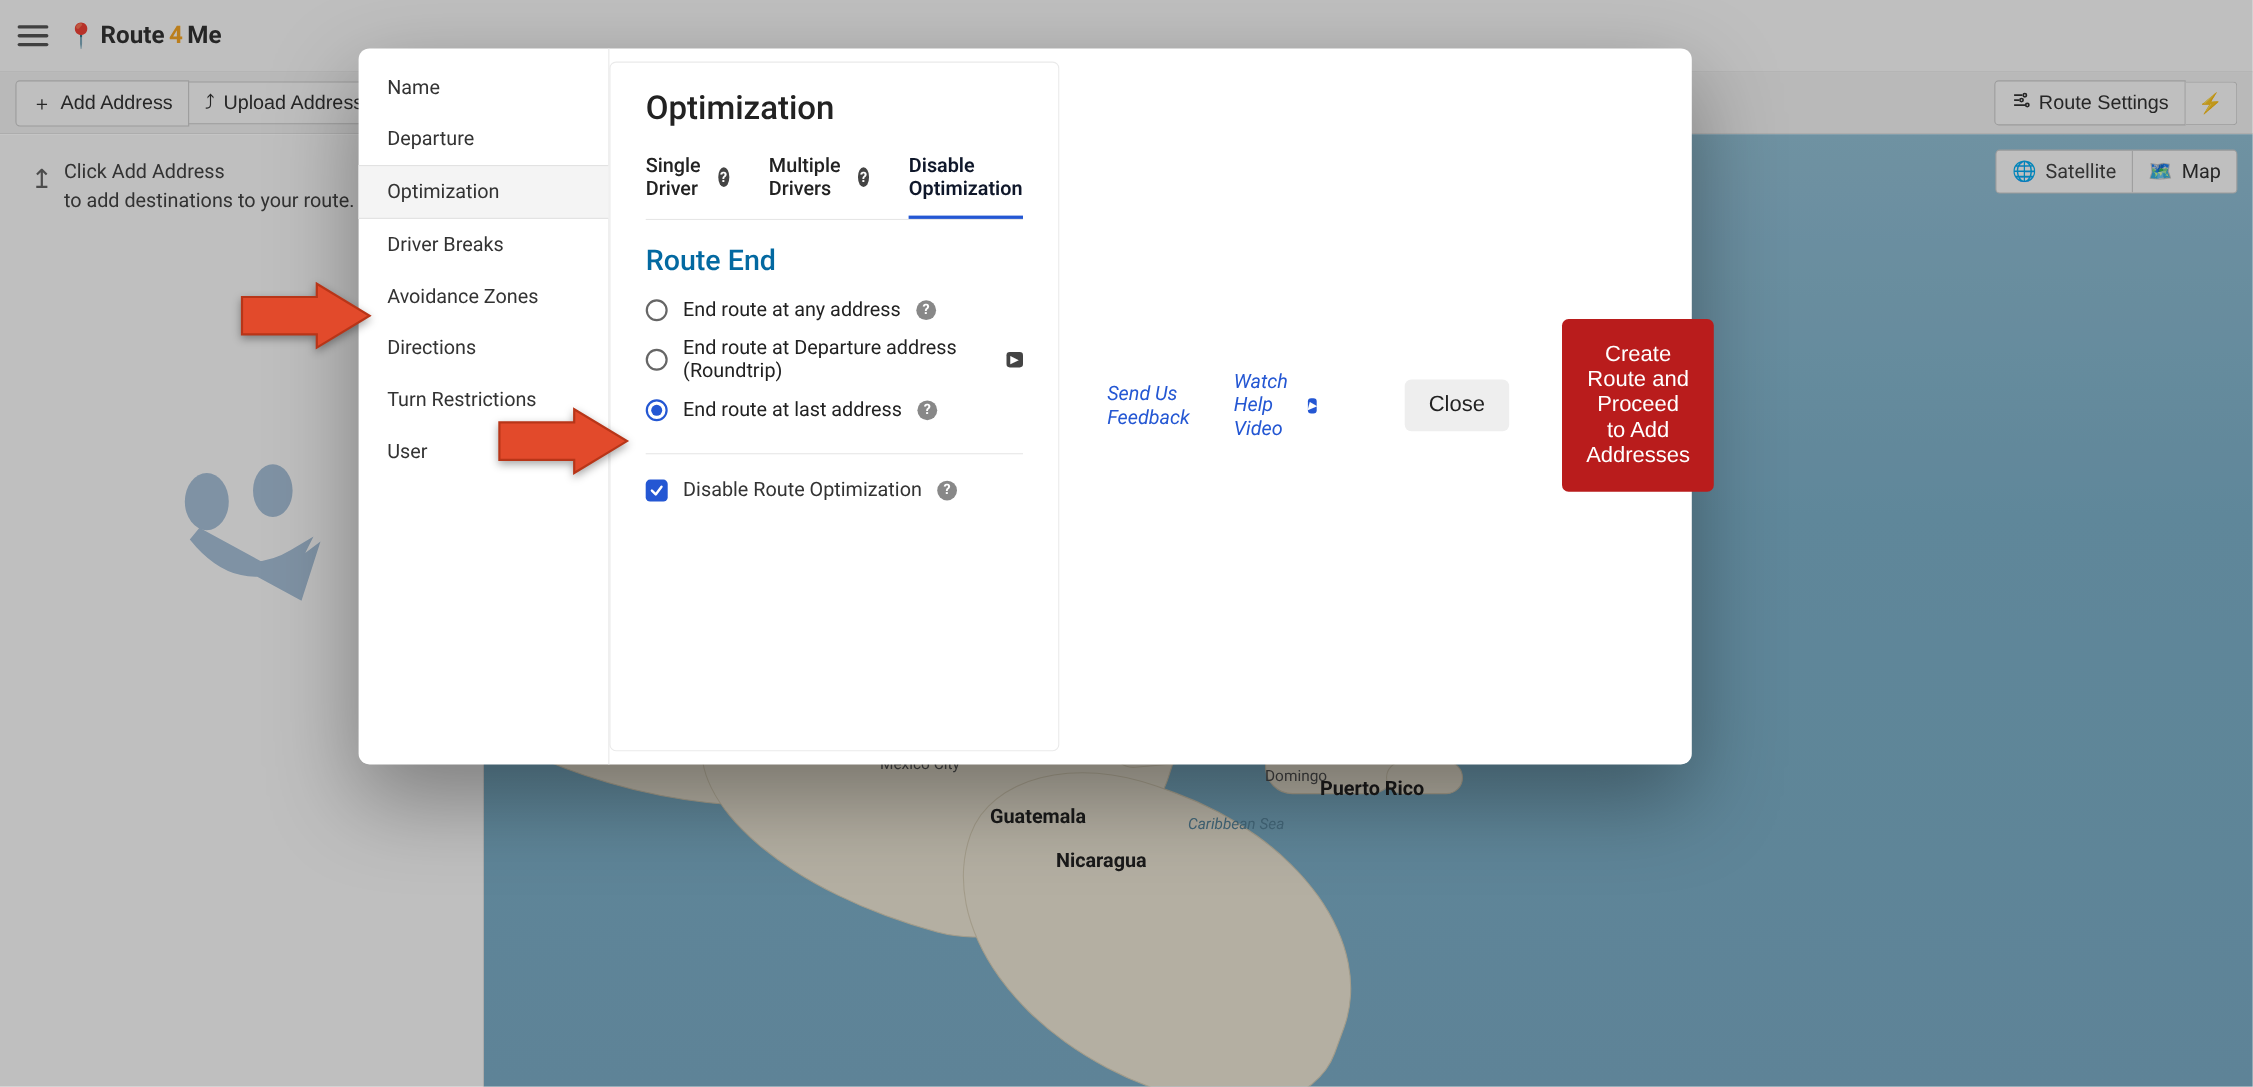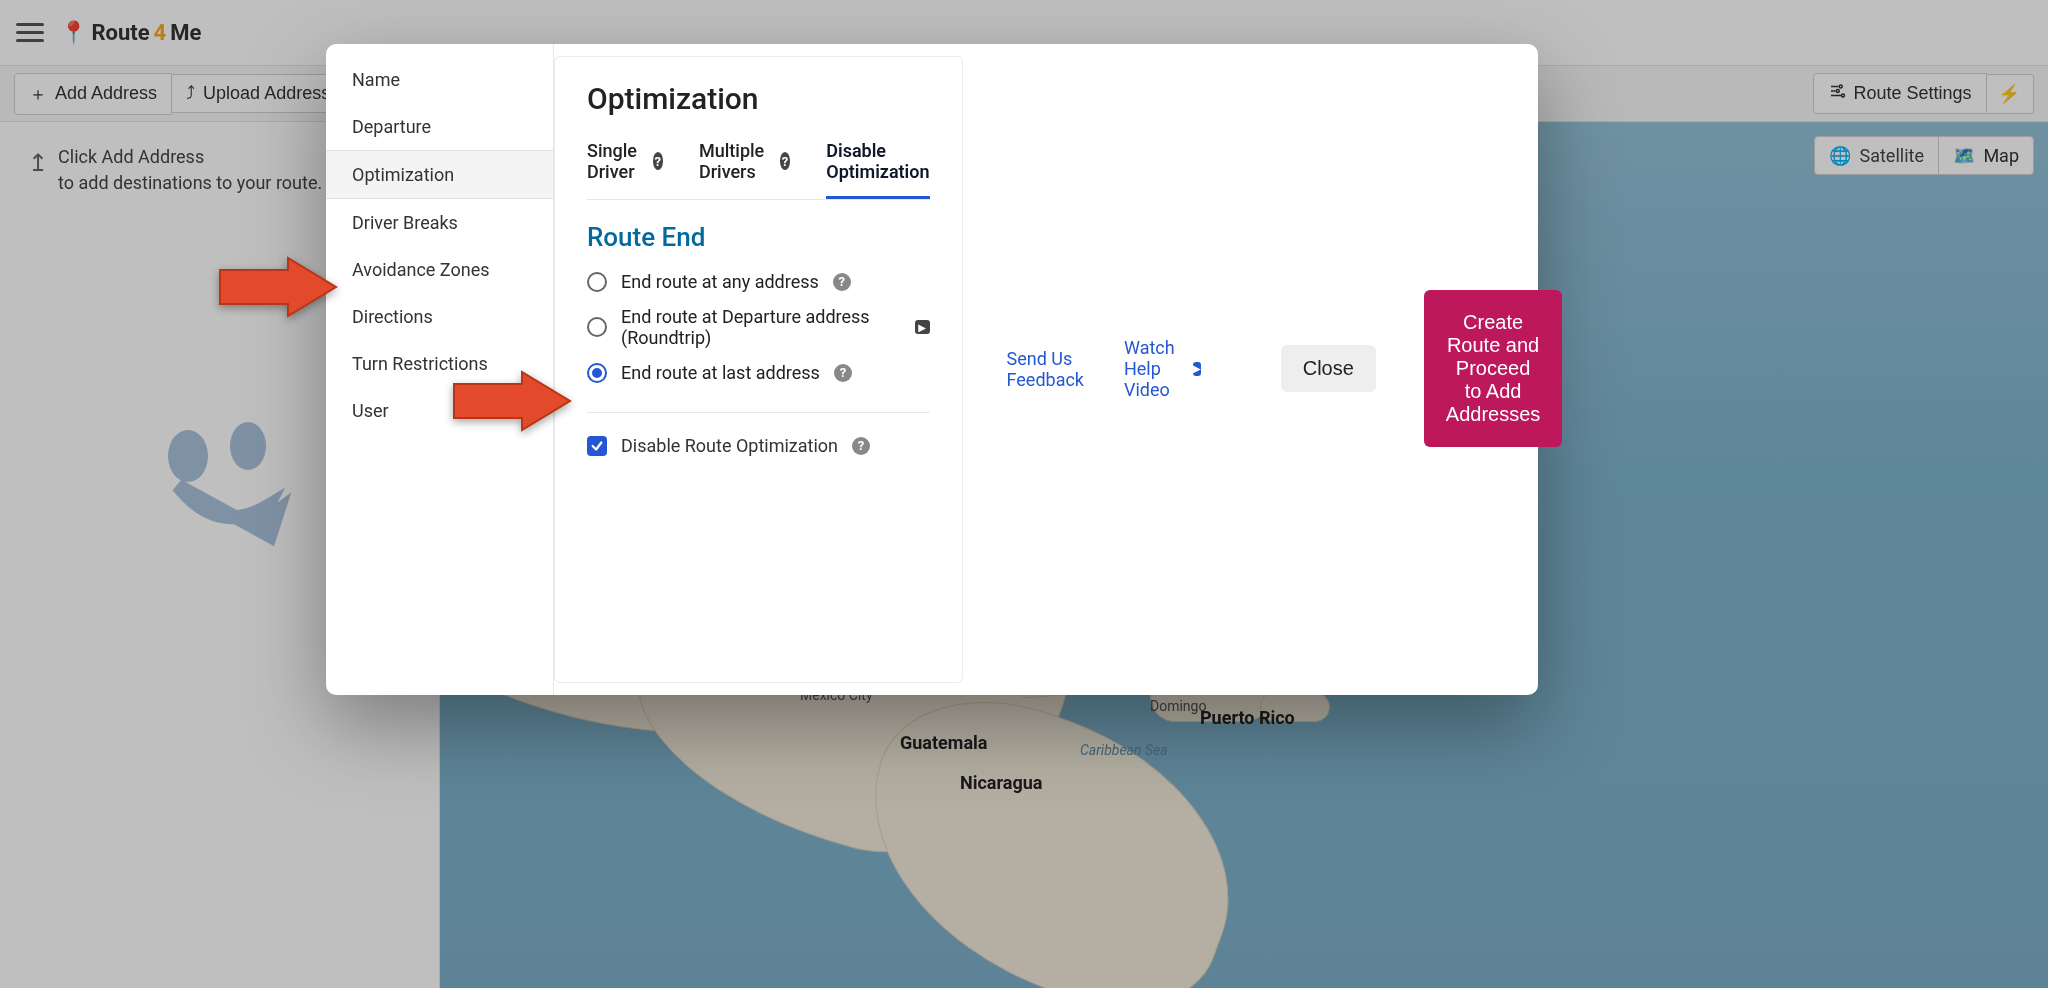--- a/index.html
+++ b/index.html
@@ -164,28 +164,28 @@
   .check-row{ display:flex; align-items:center; gap:14px; font-size:18px;}
   .checkbox{
     width:20px; height:20px; border-radius:4px; background:#2457d3;
     display:inline-flex; align-items:center; justify-content:center; flex:0 0 auto;
   }
   .checkbox svg{ width:14px; height:14px;}
 
   .modal-footer{
     display:flex; align-items:center; padding:18px 14px 20px 32px; gap:40px;
   }
-  .link{ color:#2457d3; font-size:18px; cursor:pointer; display:inline-flex; align-items:center; gap:8px;}
+  .link{ color:#2457d3; font-size:18px; cursor:pointer; display:inline-flex; align-items:center; gap:8px;font-style:italic;}
   .modal-footer .spacer{flex:1;}
   .btn-secondary{
     background:#eeeeee; border:none; border-radius:6px; padding:12px 22px;
     font-size:20px; color:#222; cursor:pointer;
   }
   .btn-primary{
-    background:#be185d; border:none; border-radius:6px; padding:21px 22px;
+    background:#b91c1c; border:none; border-radius:6px; padding:21px 22px;
     font-size:20px; color:#fff; cursor:pointer; margin-left:8px;
   }
 
   
   .callout-arrow{
     position:absolute; width:120px; height:62px; pointer-events:none;
     filter: drop-shadow(0 3px 4px rgba(0,0,0,.35));
   }
   .callout-arrow svg{width:100%; height:100%;}
 </style>

